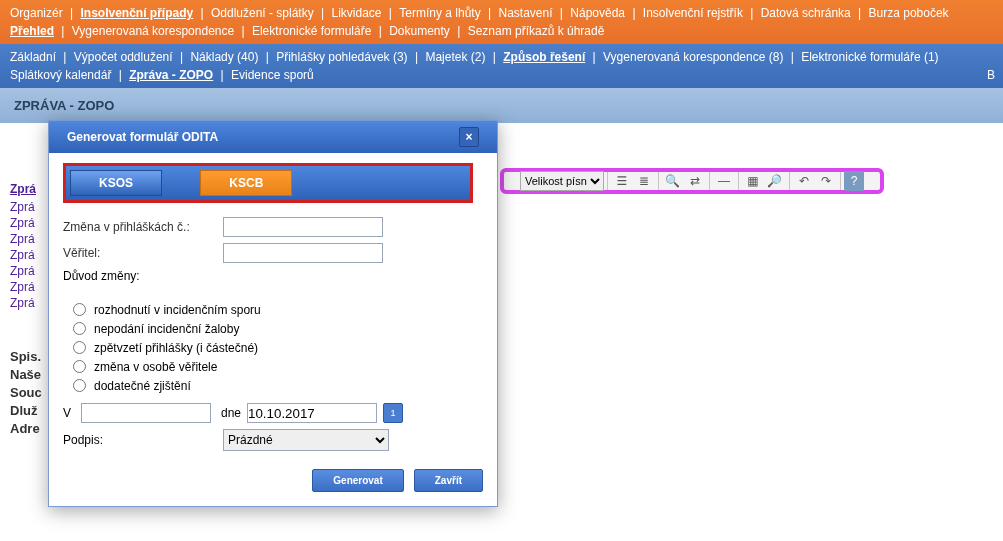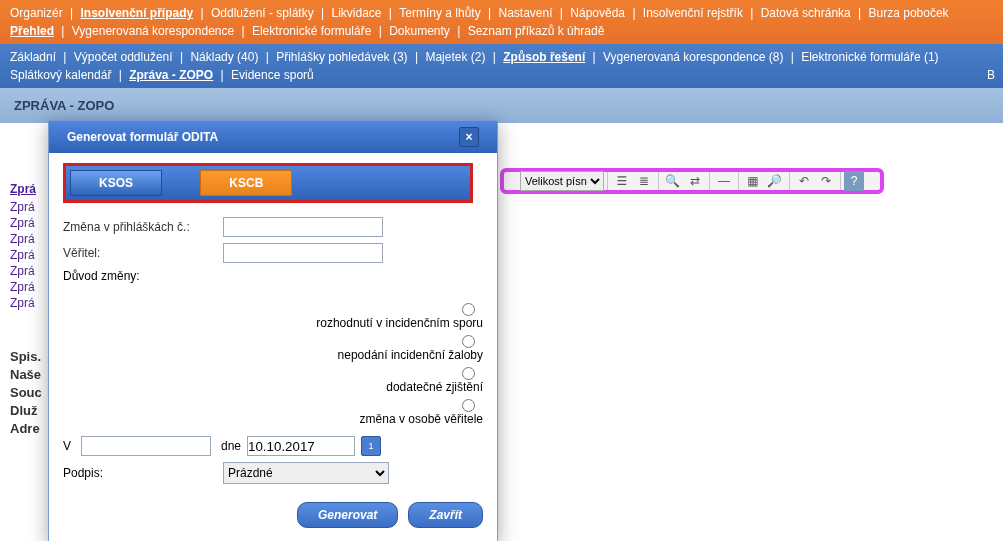--- a/index.html
+++ b/index.html
@@ -28,44 +28,44 @@
 
   .labels-block { position: absolute; left: 10px; top: 225px; font-weight: bold; color: #333; line-height: 18px; font-size: 13px;}
 
   
   .toolbar-wrap { position: absolute; left: 500px; top: 45px; }
   .toolbar { display: inline-flex; align-items: center; background: #f3f3f3; border: 4px solid #d946ef; border-radius: 6px; padding: 2px 16px; height: 26px; }
   .toolbar .tb-btn { width: 20px; height: 20px; display: inline-flex; align-items: center; justify-content: center; font-size: 12px; color: #555; margin: 0 1px; cursor: pointer; }
   .toolbar .sep-v { width: 1px; height: 18px; background: #c6c6c6; margin: 0 3px; }
   .toolbar select { font-size: 11px; height: 20px; border: 1px solid #aaa; }
   .toolbar .help { background: #7a9bbf; color: #fff; width:20px; height:20px; display:inline-flex;align-items:center;justify-content:center; border-radius:2px;}
-  .btn-blue { background: linear-gradient(#5a8ee0,#3b6fc6); color: #fff; border: 1px solid #2b58a0; padding: 5px 18px; font-weight: bold; font-size: 12px; cursor: pointer; border-radius: 10px; font-style: italic; }
+  .btn-blue { background: linear-gradient(#5a8ee0,#3b6fc6); color: #fff; border: 1px solid #2b58a0; padding: 5px 18px; font-weight: bold; font-size: 10px; cursor: pointer; border-radius: 2px; }
 
   
   .modal { position: absolute; left: 48px; top: 120px; width: 450px; background: #fff; border: 1px solid #7a9bcf; box-shadow: 0 4px 18px rgba(0,0,0,0.35); z-index: 100; }
   .modal-title { background: linear-gradient(#4f86de,#2e62b8); color: #fff; font-weight: bold; padding: 6px 18px; display:flex; align-items:center; justify-content:space-between; }
   .modal-title .close { background:#3565b6; border:1px solid #1e4890; color:#fff; width:20px; height:20px; display:inline-flex; align-items:center; justify-content:center; font-weight:bold; cursor:pointer; border-radius:2px;}
   .modal-body { padding: 10px 14px 14px; }
 
   .tab-bar { border: 3px solid #d02020; padding: 4px; margin-bottom: 14px; width: 410px; background: linear-gradient(#4f86de,#2e62b8); }
   .tab-bar .tab { display:inline-block; padding:5px 28px; font-weight:bold; color:#fff; cursor:pointer; margin-right:3px; }
   .tab-bar .tab.active-ksos { background: linear-gradient(#6ea2f0,#2f63b9); border:1px solid #1f4c97; }
   .tab-bar .tab.active-kscb { background: linear-gradient(#ff9a2e,#e8831a); border:1px solid #c86d10;margin-left:32px; }
 
   .form-row { display:flex; align-items:center; margin-bottom:6px; }
   .form-row label { width:160px; color:#333; }
   .form-row input[type=text] { width:160px; border:1px solid #9aa7b8; height:20px; padding:0 4px; font-size:12px; }
   .radio-group { margin: 4px 0 10px 0; }
-  .radio-group .r { display:flex; align-items:flex-end; margin:5px 0 5px 10px;flex-direction:column;}
+  .radio-group .r { display:flex; align-items:flex-start; margin:5px 0 5px 10px;}
   .radio-group .r input { margin-right:8px; }
   .date-row { display:flex; align-items:center; margin-bottom:6px; }
   .date-row .lbl-v { width:18px;}
   .date-row input.place { width:130px; border:1px solid #9aa7b8; height:20px; margin-right:10px;}
   .date-row .lbl-dne { margin-right:6px; }
-  .date-row input.date { width:108px; border:1px solid #9aa7b8; height:20px;}
+  .date-row input.date { width:130px; border:1px solid #9aa7b8; height:20px;}
   .date-row .cal { width:20px; height:20px; background:#4a7ed0; color:#fff; display:inline-flex; align-items:center; justify-content:center; font-size:9px; border-radius:2px; margin-left:6px; cursor:pointer; border:1px solid #2a5aa4;}
   .sel-row { display:flex; align-items:center; margin-bottom:10px;}
   .sel-row label { width:160px; }
   .sel-row select { width:166px; border:1px solid #9aa7b8; height:22px; font-size:12px;}
   .modal-actions { display:flex; justify-content:flex-end; gap:10px; margin-top:18px;}
   .modal-actions .btn-blue { padding:5px 20px; }
 </style>
 </head>
 <body>
 
@@ -156,25 +156,29 @@
         <div class="r">
           <input type="radio" name="reason" style="">
           <span>rozhodnutí v incidenčním sporu</span>
         </div>
         <div class="r">
           <input type="radio" name="reason" style="">
           <span>nepodání incidenční žaloby</span>
         </div>
         <div class="r">
           <input type="radio" name="reason" style="">
-          <span>dodatečné zjištění</span>
+          <span>zpětvzetí přihlášky (i částečné)</span>
         </div>
         <div class="r">
           <input type="radio" name="reason" style="">
           <span>změna v osobě věřitele</span>
+        </div>
+        <div class="r">
+          <input type="radio" name="reason" style="">
+          <span>dodatečné zjištění</span>
         </div>
       </div>
 
     <div class="date-row">
       <span class="lbl-v">V</span>
       <input type="text" class="place" style="">
       <span class="lbl-dne">dne</span>
       <input type="text" class="date" value="10.10.2017" style="">
       <span class="cal">1</span>
     </div>

